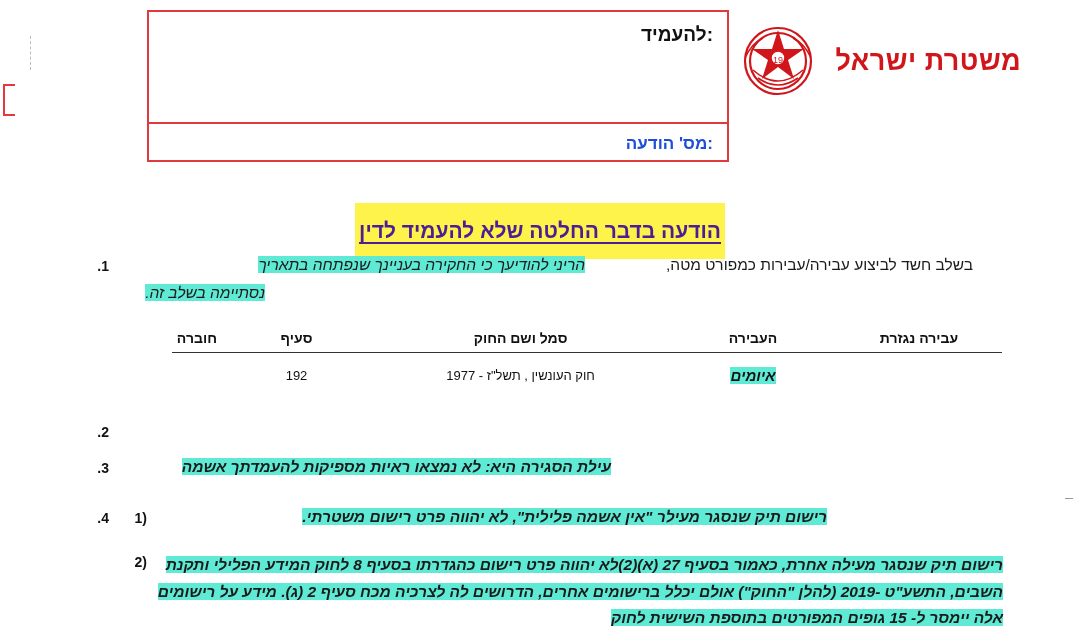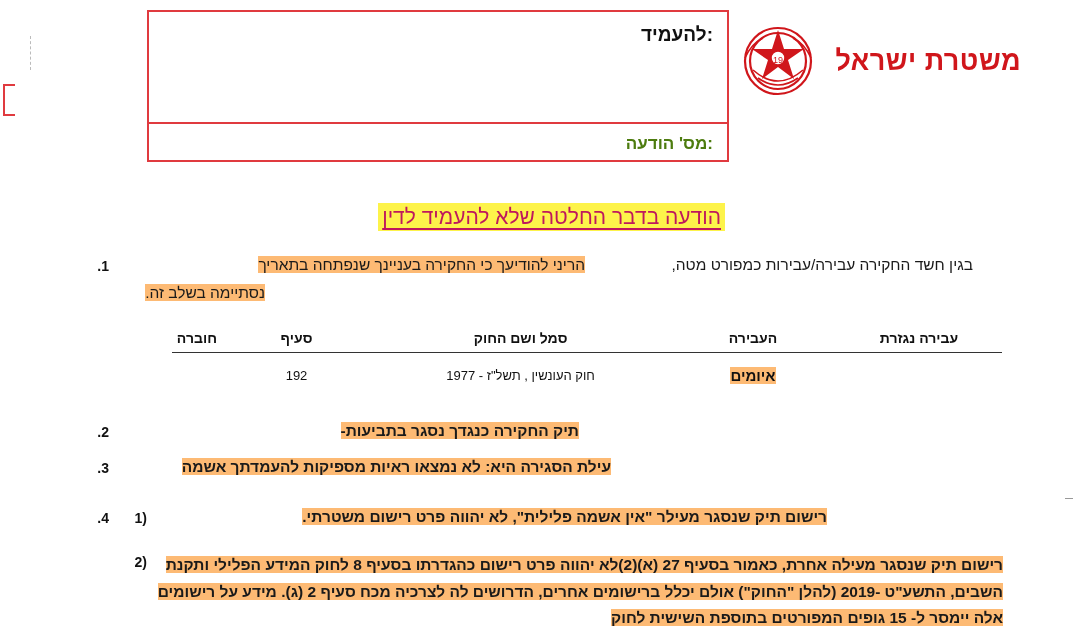--- a/index.html
+++ b/index.html
@@ -69,49 +69,49 @@
     right: 0;
     bottom: 36px;
     border-top: 2px solid #e03a3f;
   }
   .msg-label {
     position: absolute;
     bottom: 6px;
     right: 14px;
     font-size: 17px;
     font-weight: bold;
-    color: #4d7c0f;
+    color: #1d4ed8;
     text-align: right;
   }
   .left-stub {
     position: absolute;
     top: 84px;
     left: 3px;
     width: 10px;
     height: 28px;
     border-top: 2px solid #e03a3f;
     border-bottom: 2px solid #e03a3f;
     border-left: 2px solid #e03a3f;
   }
 
   
   .doc-title {
     position: absolute;
     top: 203px;
     right: 352px;
     font-size: 21px;
-    font-weight: normal;
-    color: #be185d;
+    font-weight: bold;
+    color: #4c1d95;
     background: #fdf34a;
-    padding: 2px 4px;
+    padding: 16px 4px;
     white-space: nowrap;
     text-decoration: underline;
     text-underline-offset: 4px;
   }
-  .hl { background: #fdba74; }
+  .hl { background: #5eead4; font-style: italic; }
   .c1-text-a {
     position: absolute;
     top: 256px;
     right: 492px;
     font-size: 15.5px;
     white-space: nowrap;
   }
   .c1-text-b {
     position: absolute;
     top: 256px;
@@ -264,21 +264,21 @@
     <div class="msg-label">:מס' הודעה</div>
   </div>
   <div class="left-stub"></div>
 
   <div class="doc-title">הודעה בדבר החלטה שלא להעמיד לדין</div>
 
   <div class="numlbl n1">1.</div>
   <div class="c1-text-a">
     <span class="hl">הריני להודיעך כי החקירה בעניינך שנפתחה בתאריך</span>
   </div>
-  <div class="c1-text-b">בגין חשד החקירה עבירה/עבירות כמפורט מטה,</div>
+  <div class="c1-text-b">בשלב חשד לביצוע עבירה/עבירות כמפורט מטה,</div>
   <div class="c1-text-c">
     <span class="hl">נסתיימה בשלב זה.</span>
   </div>
 
   <div class="tbl">
     <table>
       <thead>
         <tr>
           <th class="col-offence">עבירה נגזרת</th>
           <th class="col-offence">העבירה</th>
@@ -295,23 +295,20 @@
           </td>
           <td>חוק העונשין , תשל"ז - 1977</td>
           <td>192</td>
           <td></td>
         </tr>
       </tbody>
     </table>
   </div>
 
   <div class="numlbl n2">2.</div>
-  <div class="c2">
-    <span class="hl">תיק החקירה כנגדך נסגר בתביעות-</span>
-  </div>
 
   <div class="numlbl n3">3.</div>
   <div class="c3">
     <span class="hl">עילת הסגירה היא: לא נמצאו ראיות מספיקות להעמדתך אשמה</span>
   </div>
 
   <div class="numlbl n4">4.</div>
   <div class="numlbl n4a">(1</div>
   <div class="c4a">
     <span class="hl">רישום תיק שנסגר מעילר "אין אשמה פלילית", לא יהווה פרט רישום משטרתי.</span>

